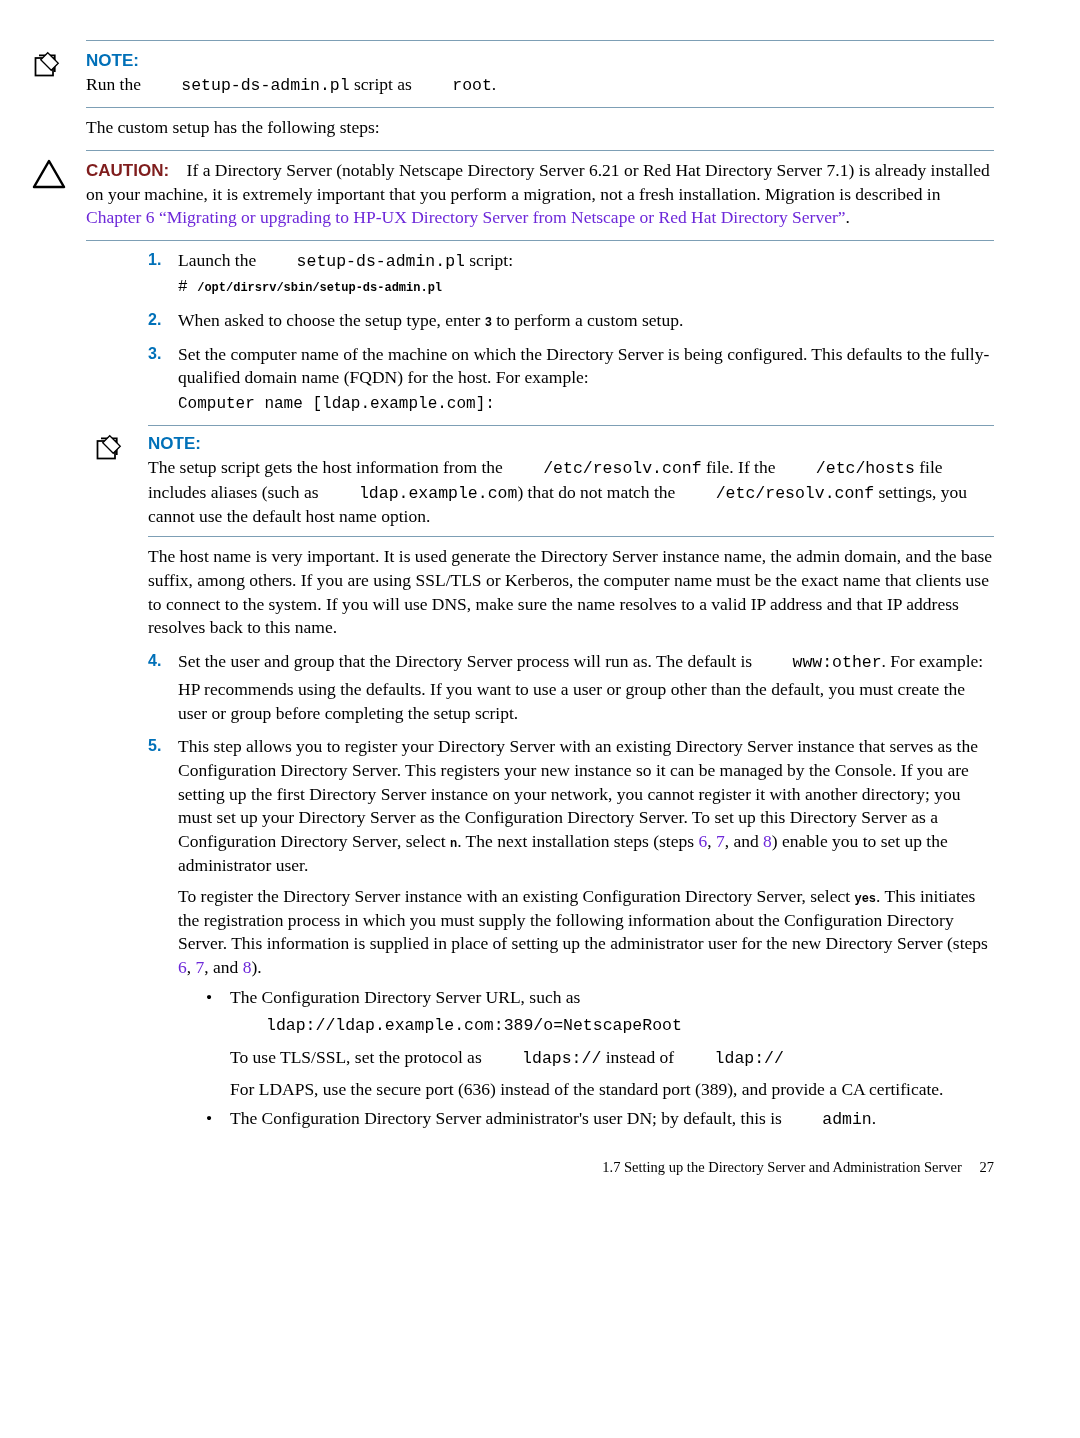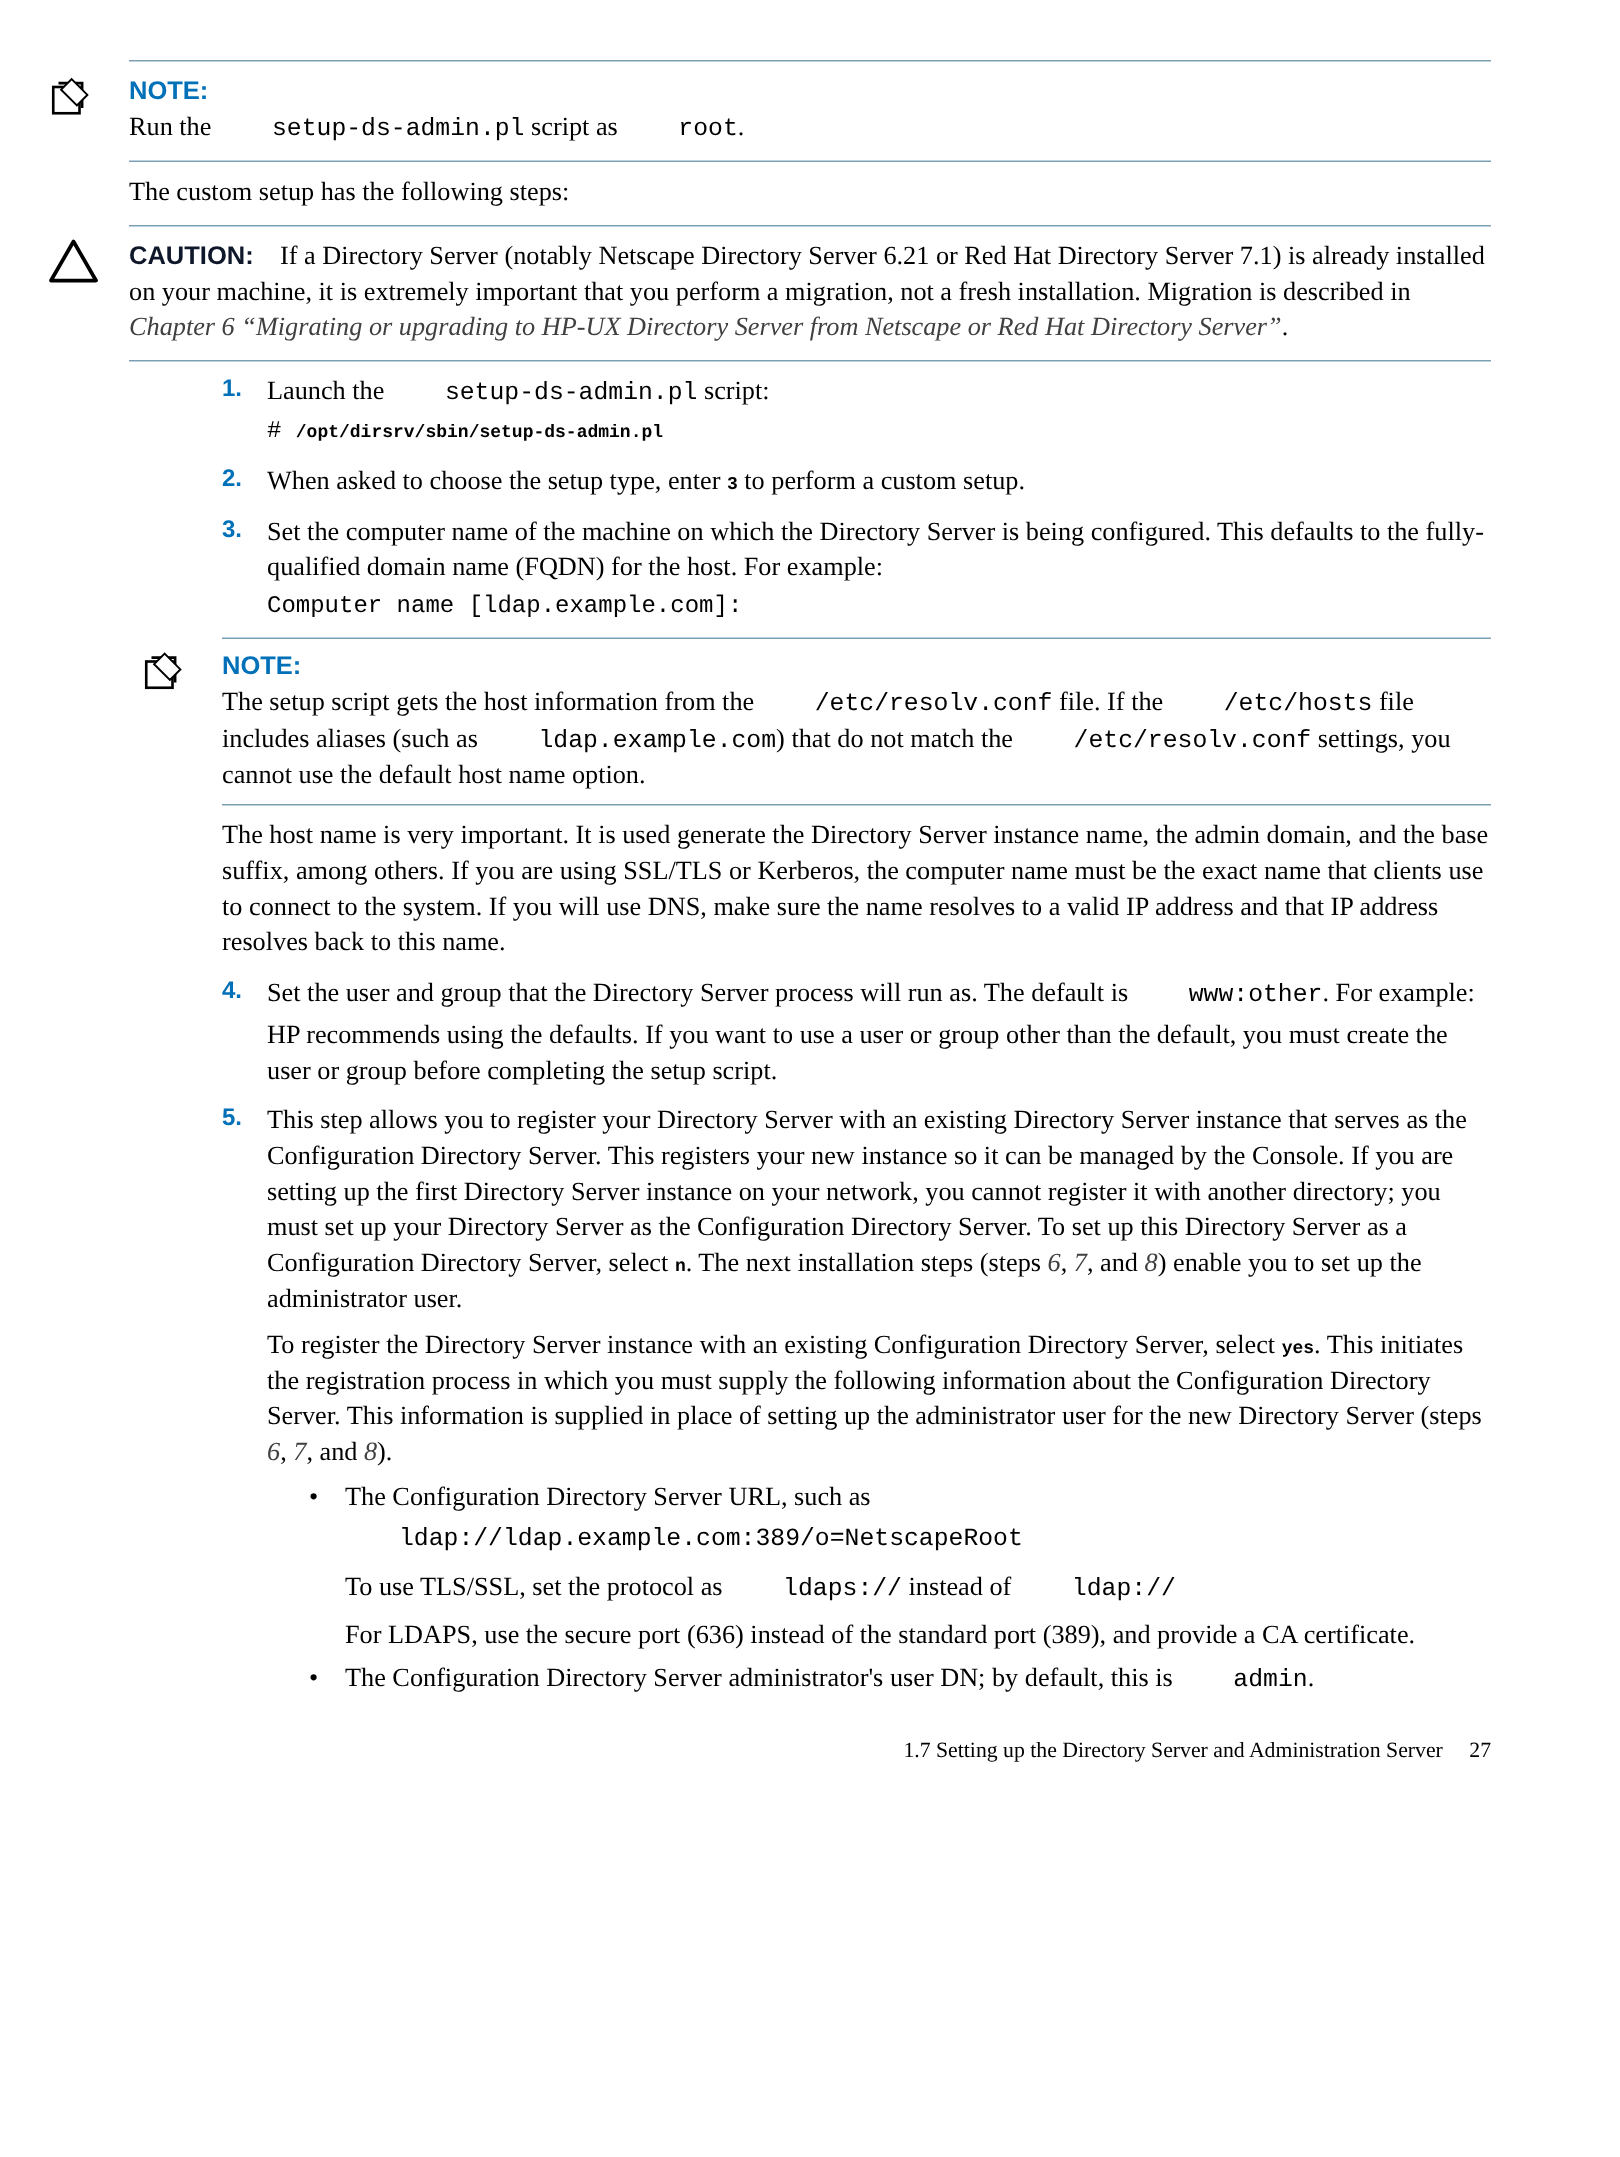--- a/index.html
+++ b/index.html
@@ -23,25 +23,25 @@
     height: 28px;
   }
   .caution-icon {
     position: absolute;
     left: -54px;
     top: 0px;
     width: 34px;
     height: 30px;
   }
   .note-heading { font-family: Arial, Helvetica, sans-serif; font-weight: bold; color: #0070b8; font-size: 17px; text-align: right; }
-  .caution-heading { font-family: Arial, Helvetica, sans-serif; font-weight: bold; color: #0f172a; font-size: 17px; }
+  .caution-heading { font-family: Arial, Helvetica, sans-serif; font-weight: bold; color: #7f1d1d; font-size: 17px; }
   .mono { font-family: "Courier New", Courier, monospace; font-size: 16.5px; margin-left: 36px; }
   .bold-mono { font-family: "Courier New", Courier, monospace; font-weight: bold; font-size: 12px; }
   p { margin: 4px 0; }
-  a.link { color: #404040; text-decoration: none; font-style: italic; }
+  a.link { color: #6d28d9; text-decoration: none; }
   .ol { margin-left: 62px; }
   .li { position: relative; padding-left: 30px; margin-bottom: 10px; }
   .li-num { position: absolute; left: 0; top: 0; color: #0070b8; font-weight: bold; font-family: Arial, Helvetica, sans-serif; font-size: 16px; }
   .ul { margin-left: 28px; margin-top: 6px; }
   .ul-li { position: relative; padding-left: 24px; margin-bottom: 6px; }
   .bullet { position: absolute; left: 0; top: 0; }
   .code-block { font-family: "Courier New", Courier, monospace; font-size: 16px; white-space: pre; margin: 4px 0 6px 0; display: block; }
   .inner { margin-left: 62px; }
   .para-block { margin-top: 8px; }
   .footer { text-align: right; font-size: 14.5px; margin-top: 26px; }

